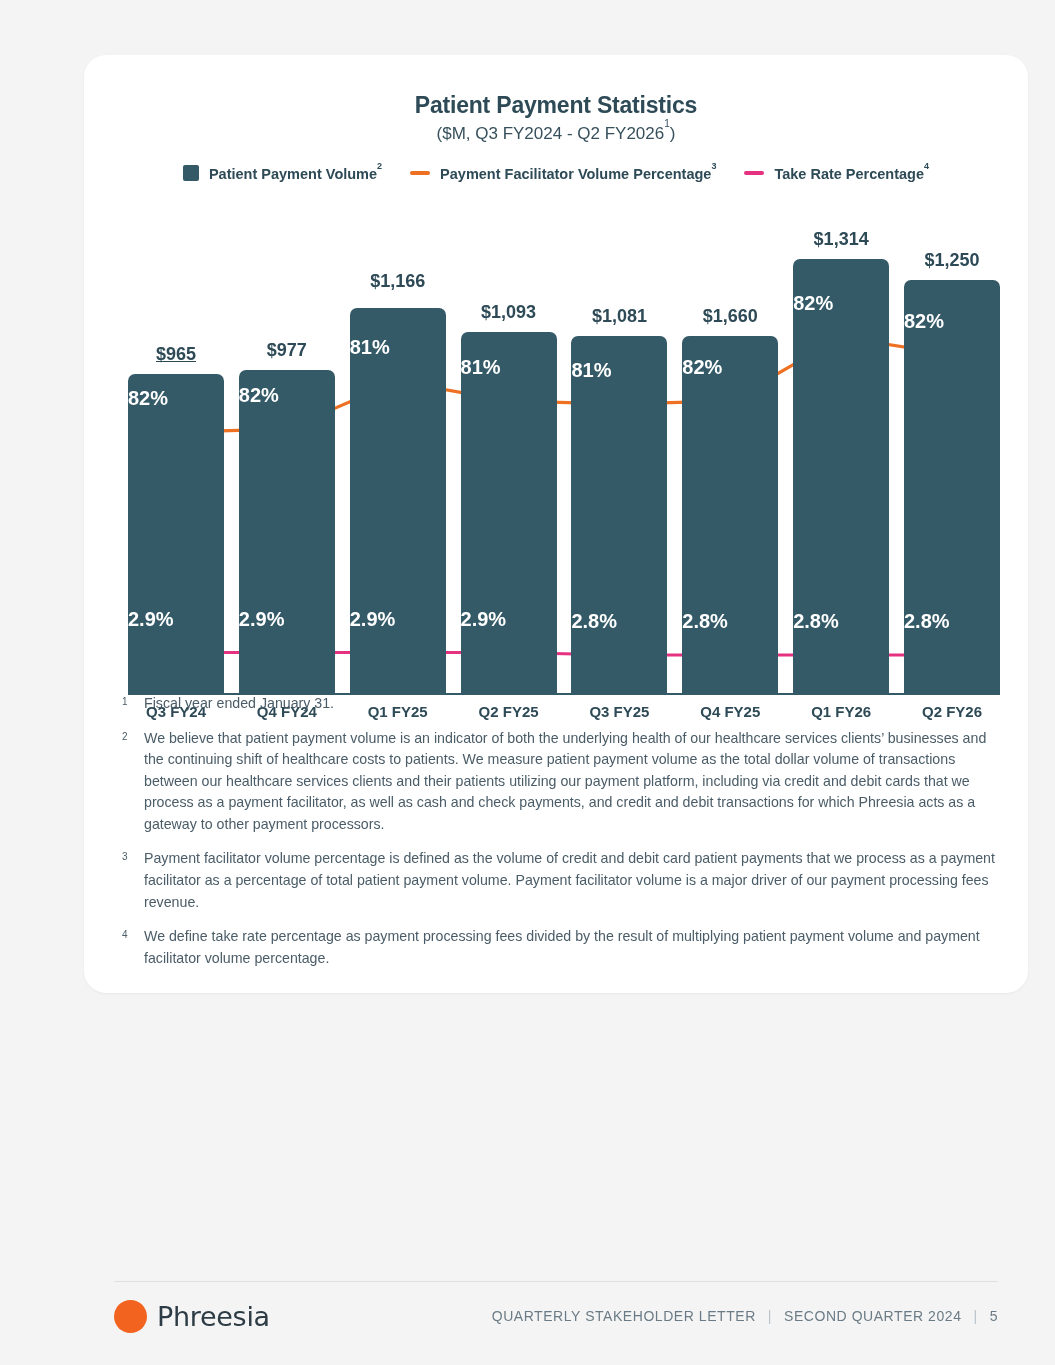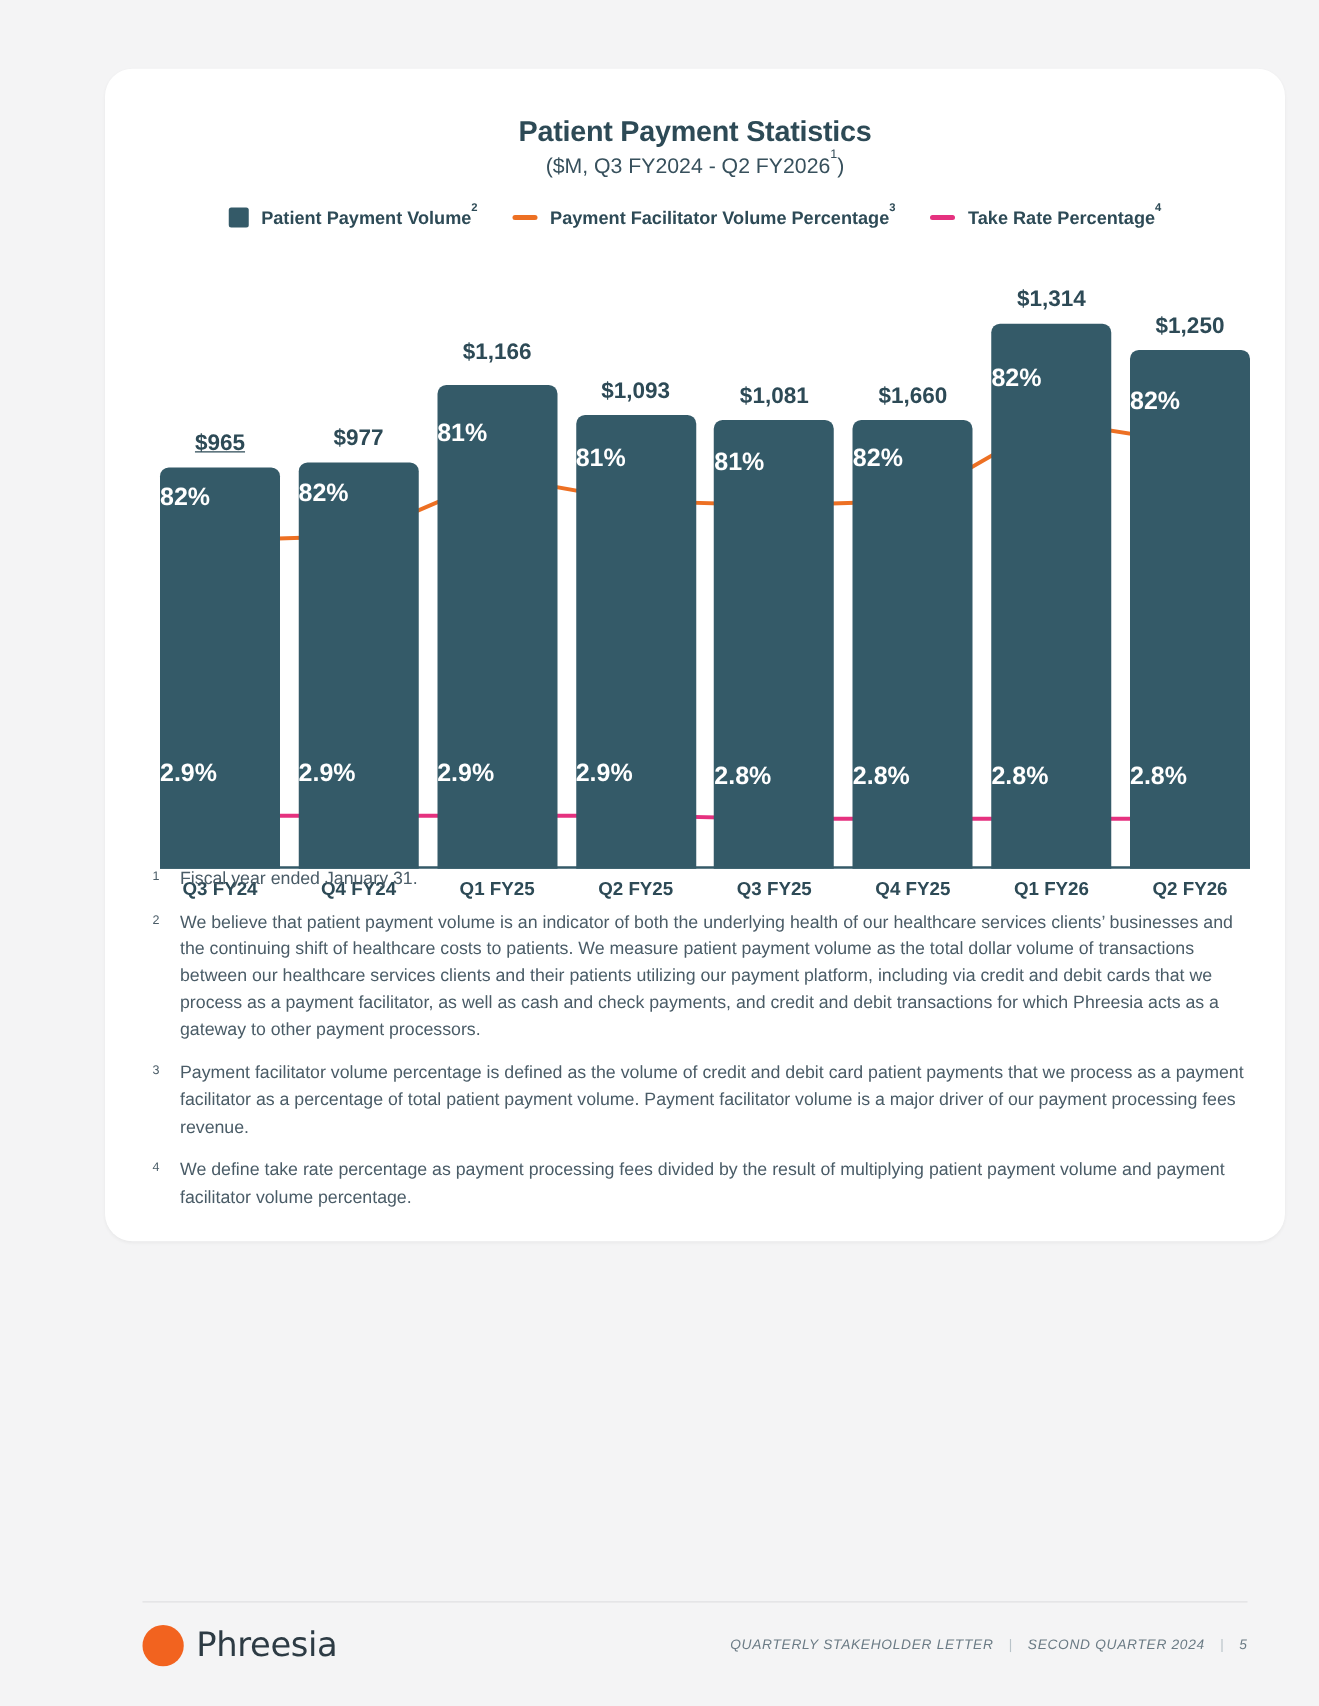--- a/index.html
+++ b/index.html
@@ -185,24 +185,23 @@
   .brand-name {
     font-size: 27px;
     color: #2d3b44;
     font-family: "DejaVu Sans", sans-serif;
     letter-spacing: -0.3px;
   }
   .footer-meta {
     display: flex;
     align-items: center;
     gap: 12px;
-    font-size: 11px;
+    font-size: 14px;
     letter-spacing: 0.55px;
     color: #6b7b85;
-    font-style: italic;
   }
   .footer-sep { color: #b9c3c9; }
 </style>
 </head>
 <body>
 
 <div class="page">
 
   <div class="card">
 

